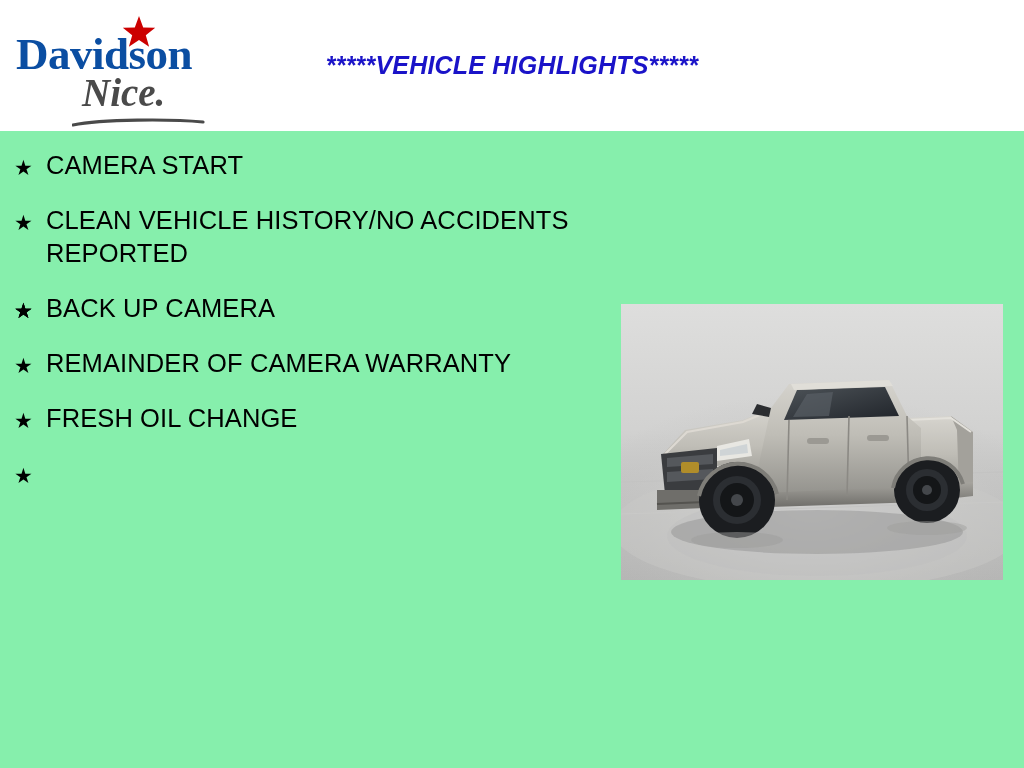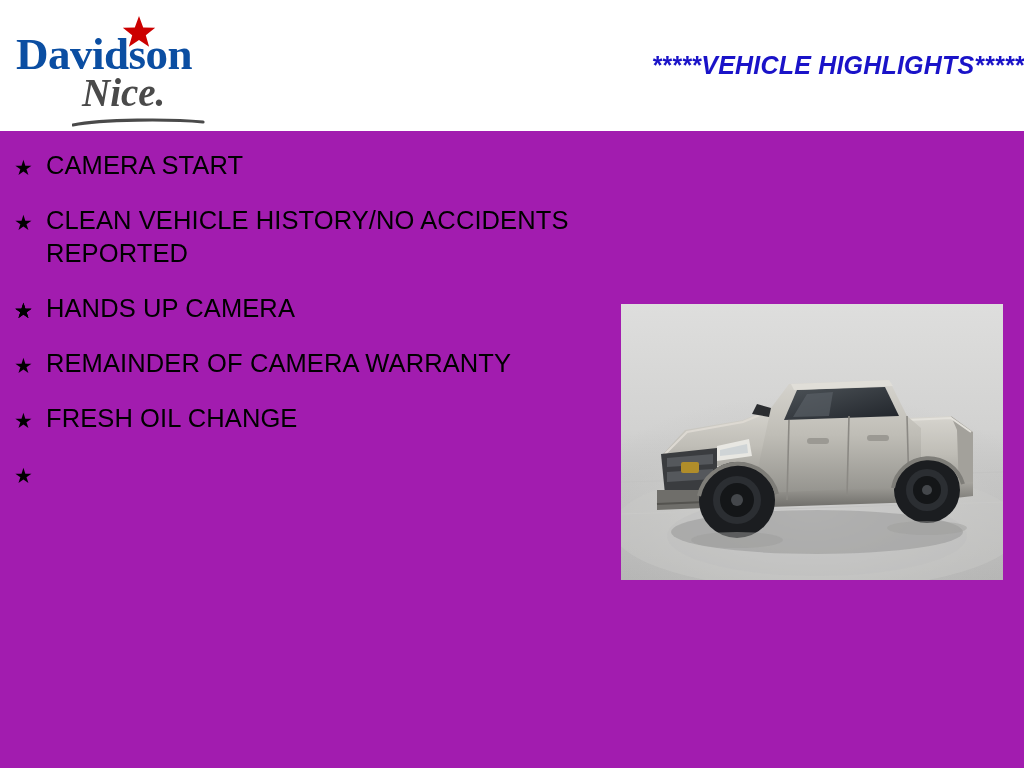--- a/index.html
+++ b/index.html
@@ -10,21 +10,21 @@
     width: 1024px;
     height: 768px;
     font-family: "Liberation Sans", sans-serif;
     background: #eeeeee;
     overflow: hidden;
   }
   .page {
     position: relative;
     width: 1024px;
     height: 768px;
-    background: #a21caf;
+    background: #86efac;
   }
   
   .header {
     position: absolute;
     left: 0; top: 0;
     width: 1024px;
     height: 131px;
     background: #ffffff;
   }
   .logo {
@@ -72,21 +72,21 @@
     left: 56px;
     top: 100px;
     width: 133px;
     height: 10px;
   }
   .title {
     position: absolute;
     left: 0;
     top: 51px;
     width: 1024px;
-    text-align: right;
+    text-align: center;
     font-family: "Liberation Sans", sans-serif;
     font-weight: bold;
     font-style: italic;
     font-size: 25px;
     line-height: 28px;
     color: #1a13c8;
     letter-spacing: 0.2px;
   }
   
   .highlights {
@@ -163,21 +163,21 @@
       <span>CLEAN VEHICLE HISTORY/NO ACCIDENTS REPORTED</span>
     </li>
     <li class="hl-item">
       <span class="hl-bullet">★</span>
     </li>
     <li class="hl-item">
       <span class="hl-bullet">★</span>
     </li>
     <li class="hl-item">
       <span class="hl-bullet">★</span>
-      <span>HANDS UP CAMERA</span>
+      <span>BACK UP CAMERA</span>
     </li>
     <li class="hl-item">
       <span class="hl-bullet">★</span>
       <span>REMAINDER OF CAMERA WARRANTY</span>
     </li>
     <li class="hl-item">
       <span class="hl-bullet">★</span>
       <span>FRESH OIL CHANGE</span>
     </li>
     <li class="hl-item">

